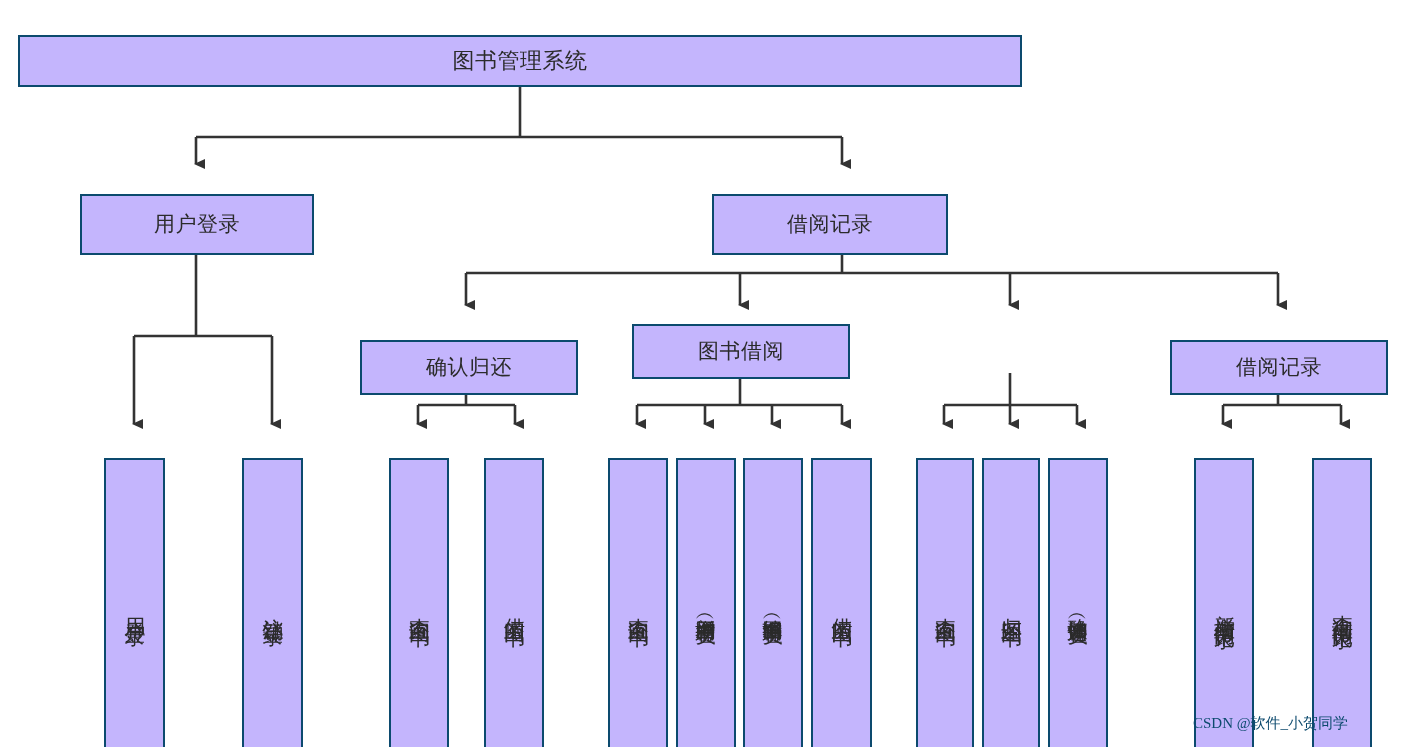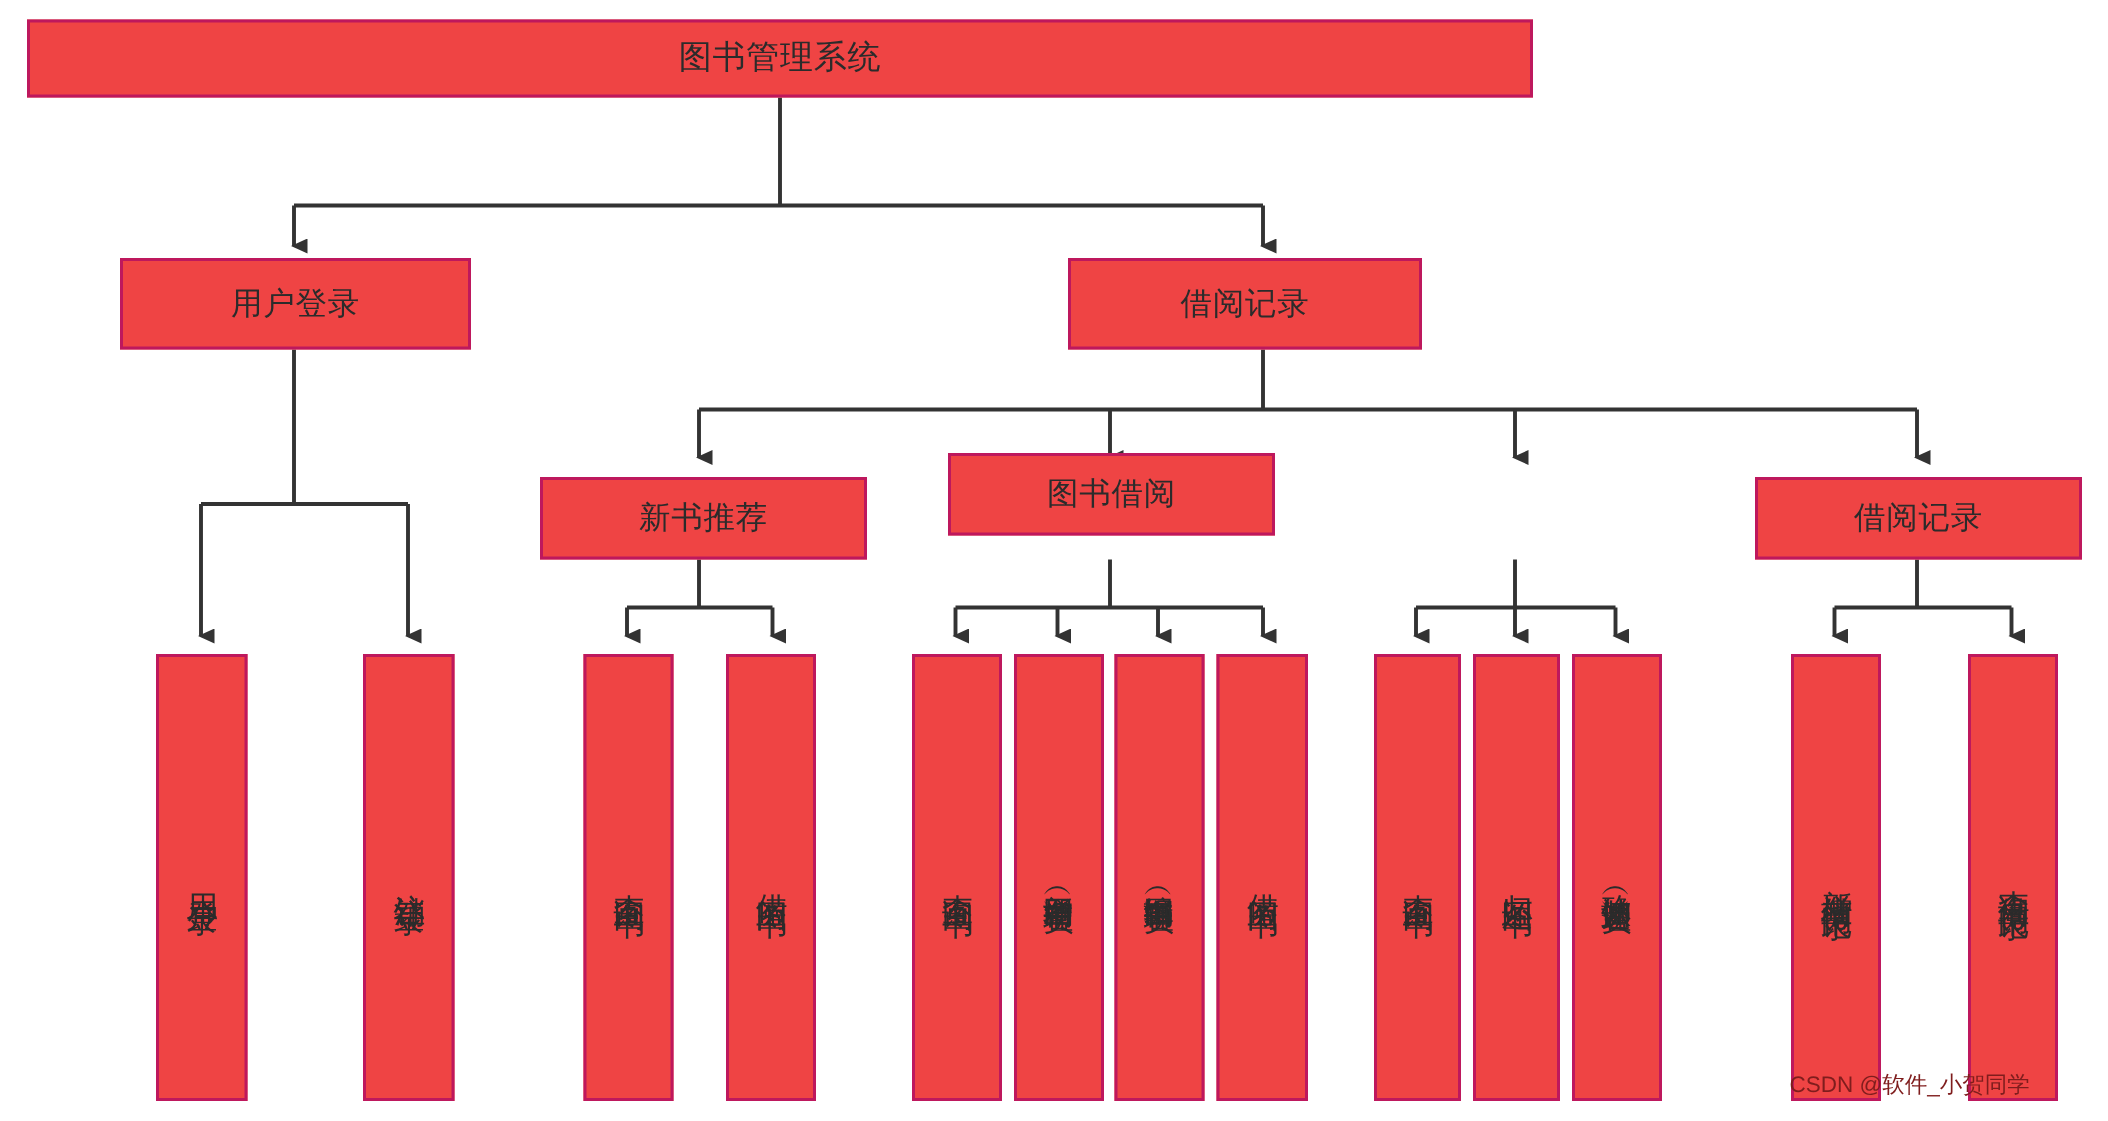--- a/index.html
+++ b/index.html
@@ -21,26 +21,27 @@
   svg.layer {
     position: absolute;
     left: 0;
     top: 0;
     width: 1405px;
     height: 747px;
   }
   .node-box {
     position: absolute;
     box-sizing: border-box;
-    background: #ef4444;
-    border: 2px solid #be185d;
+    background: #c4b5fd;
+    border: 2px solid #0c4a6e;
     display: flex;
     align-items: center;
     justify-content: center;
     z-index: 3;
+    margin-top: 22px;
   }
   .node-label {
     color: #2b2b2b;
     line-height: 1.08;
     text-align: center;
     white-space: pre;
     letter-spacing: 0.5px;
   }
   .node-h .node-label {
     font-size: 21px;
@@ -62,24 +63,24 @@
   }
   .node-v.tight .node-label {
     font-size: 20px;
     letter-spacing: 1px;
   }
   .watermark {
     position: absolute;
     left: 1193px;
     top: 714px;
     font-size: 15px;
-    color: #7f1d1d;
+    color: #0c4a6e;
     z-index: 6;
     white-space: nowrap;
-    font-family: Liberation Sans, sans-serif;
+    font-family: Liberation Serif, serif;
   }
 </style>
 </head>
 <body>
 
 <div id="diagram-root">
 
   <svg class="layer" viewBox="0 0 1405 747">
     <defs>
       <marker id="arrow" markerWidth="12" markerHeight="12" refX="5" refY="9" orient="auto" markerUnits="userSpaceOnUse">
@@ -146,21 +147,21 @@
   </div>
 
   <div class="node-box node-h" style="left:80px; top:172px; width:234px; height:61px;">
     <span class="node-label">用户登录</span>
   </div>
   <div class="node-box node-h" style="left:712px; top:172px; width:236px; height:61px;">
     <span class="node-label">借阅记录</span>
   </div>
 
   <div class="node-box node-h" style="left:360px; top:318px; width:218px; height:55px;">
-    <span class="node-label">新书推荐</span>
+    <span class="node-label">确认归还</span>
   </div>
   <div class="node-box node-h" style="left:632px; top:302px; width:218px; height:55px;">
     <span class="node-label">图书借阅</span>
   </div>
   <div class="node-box node-h" style="left:1170px; top:318px; width:218px; height:55px;justify-content:center;">
     <span class="node-label">借阅记录</span>
   </div>
 
   <div class="node-box node-v" style="left:104px; top:436px; width:61px; height:298px;">
     <span class="node-label">用户登录</span>

